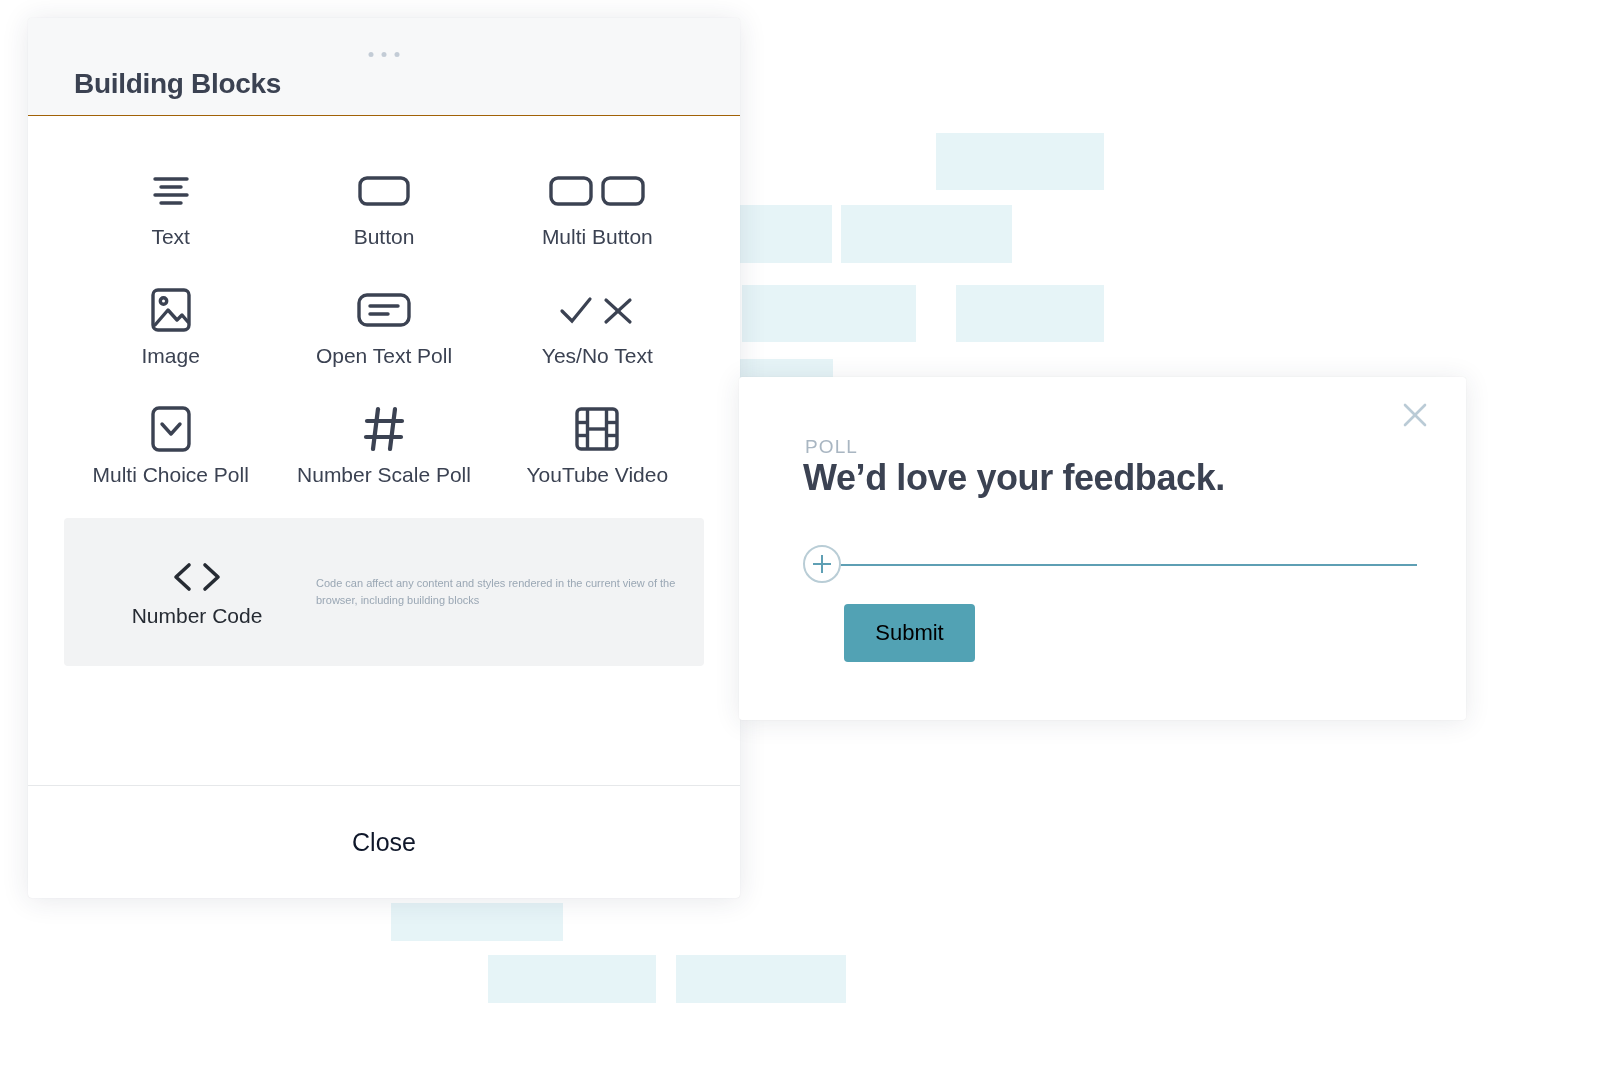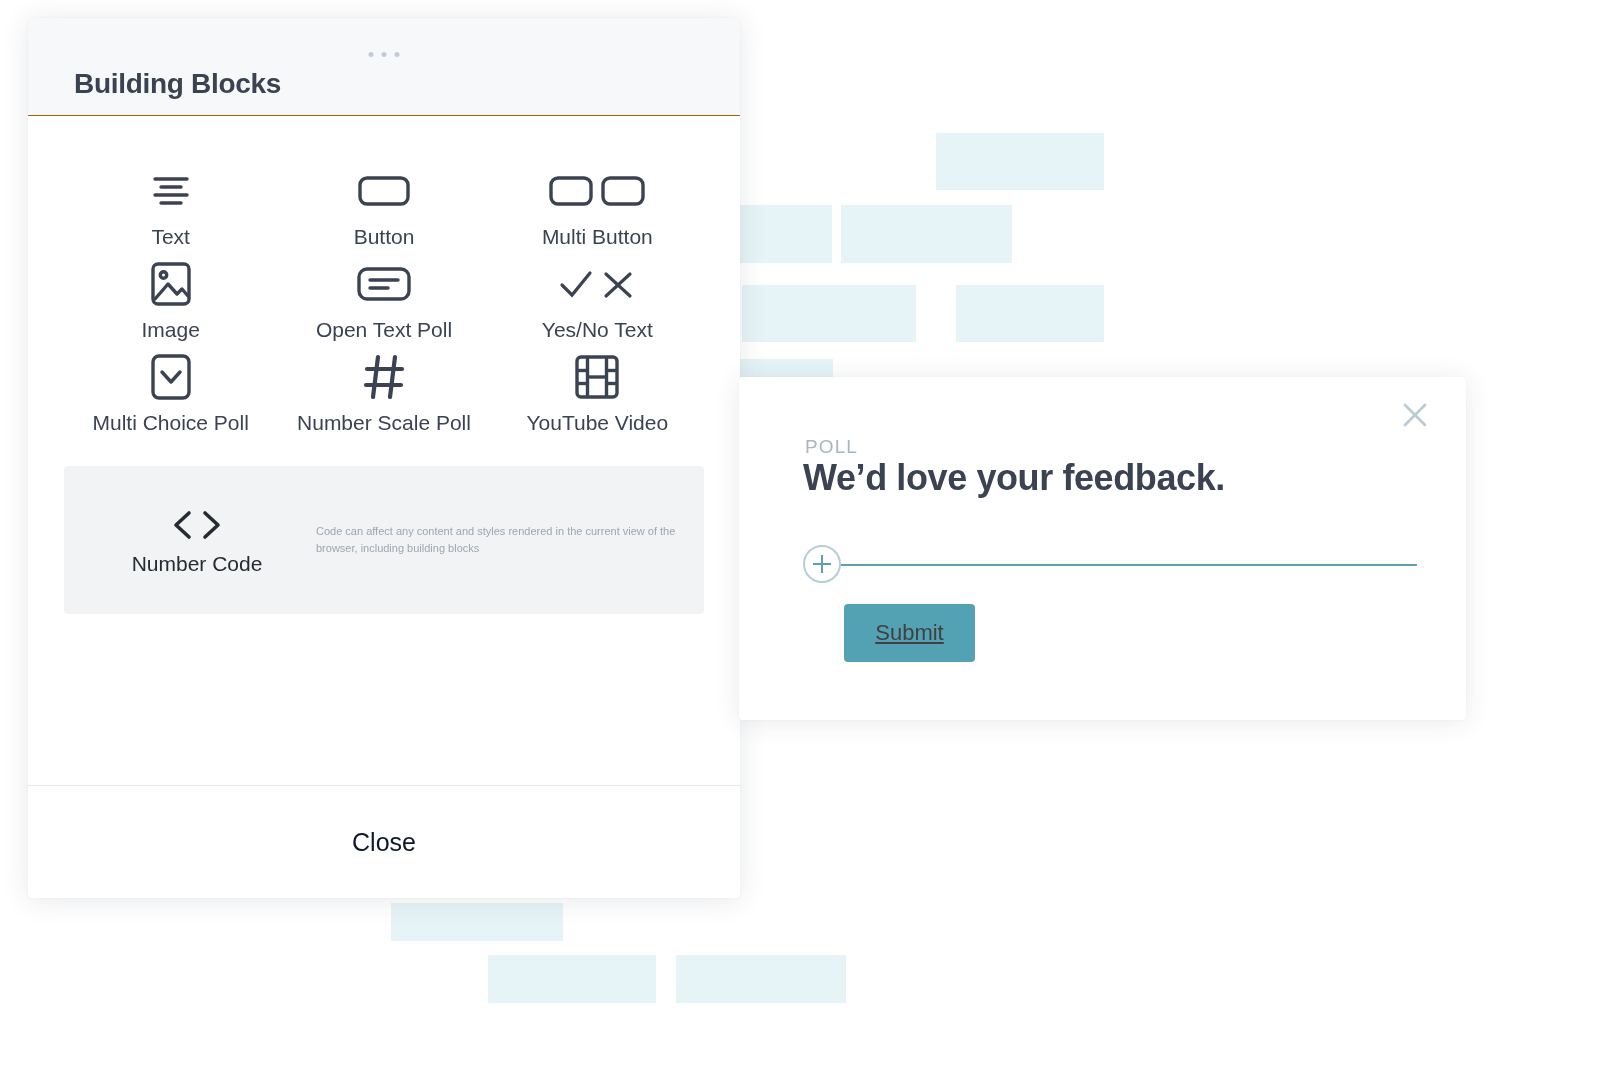--- a/index.html
+++ b/index.html
@@ -76,20 +76,21 @@
 
   #panel-body {
     flex: 1 1 auto;
     padding: 40px 36px 0 36px;
     box-sizing: border-box;
   }
 
   .block-grid {
     display: grid;
     grid-template-columns: repeat(3, 1fr);
+    row-gap: 26px;
   }
   .block-item {
     display: flex;
     flex-direction: column;
     align-items: center;
     justify-content: flex-start;
     cursor: pointer;
     user-select: none;
     padding-top: 6px;
   }
@@ -241,26 +242,25 @@
   }
   #poll-submit-button {
     position: absolute;
     left: 844px;
     top: 604px;
     width: 131px;
     height: 58px;
     background: #52a2b4;
     border-radius: 4px;
     border: none;
-    color: #404040;
+    color: #000000;
     font-size: 22px;
     font-family: "Liberation Sans", sans-serif;
     cursor: pointer;
     z-index: 5;
-    text-decoration: underline;
   }
 </style>
 </head>
 <body>
 
 <div id="bg-blocks">
     <div class="bg-block" style="left: 936px; top: 133px; width: 168px; height: 57px; background: rgb(230, 244, 247);"></div>
     <div class="bg-block" style="left: 731px; top: 205px; width: 101px; height: 58px; background: rgb(230, 244, 247);"></div>
     <div class="bg-block" style="left: 841px; top: 205px; width: 171px; height: 58px; background: rgb(230, 244, 247);"></div>
     <div class="bg-block" style="left: 742px; top: 285px; width: 174px; height: 57px; background: rgb(230, 244, 247);"></div>

